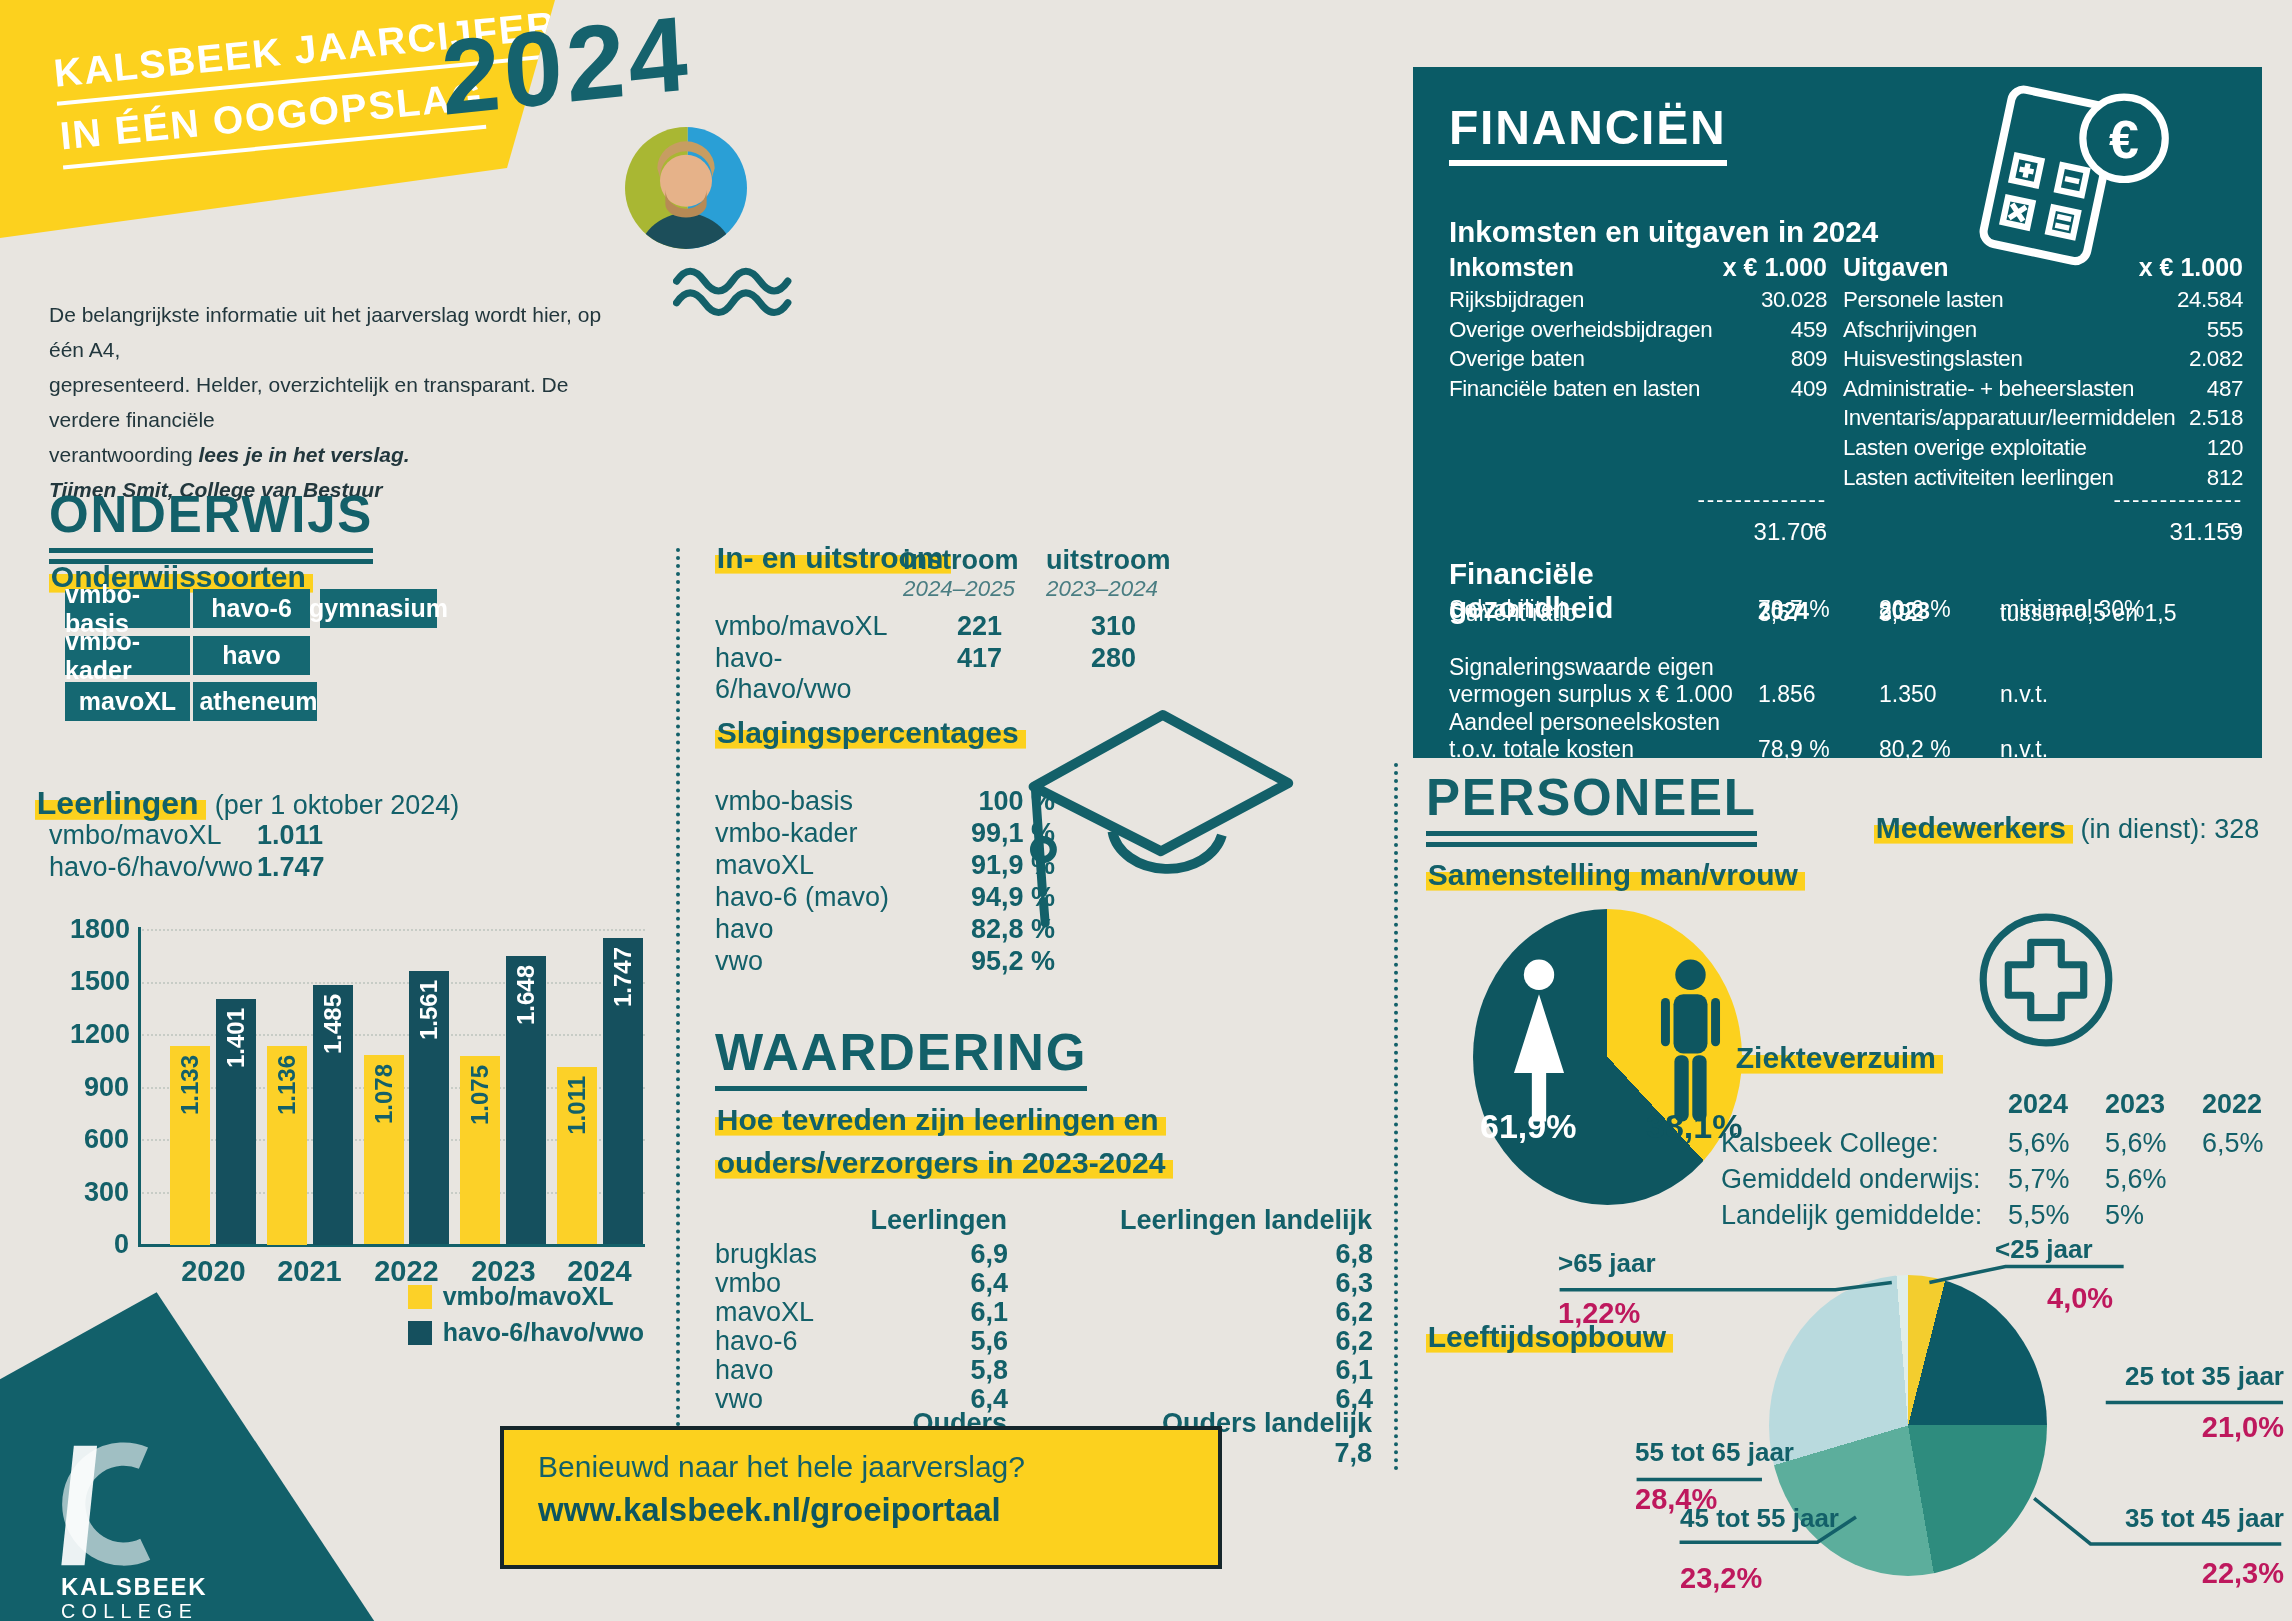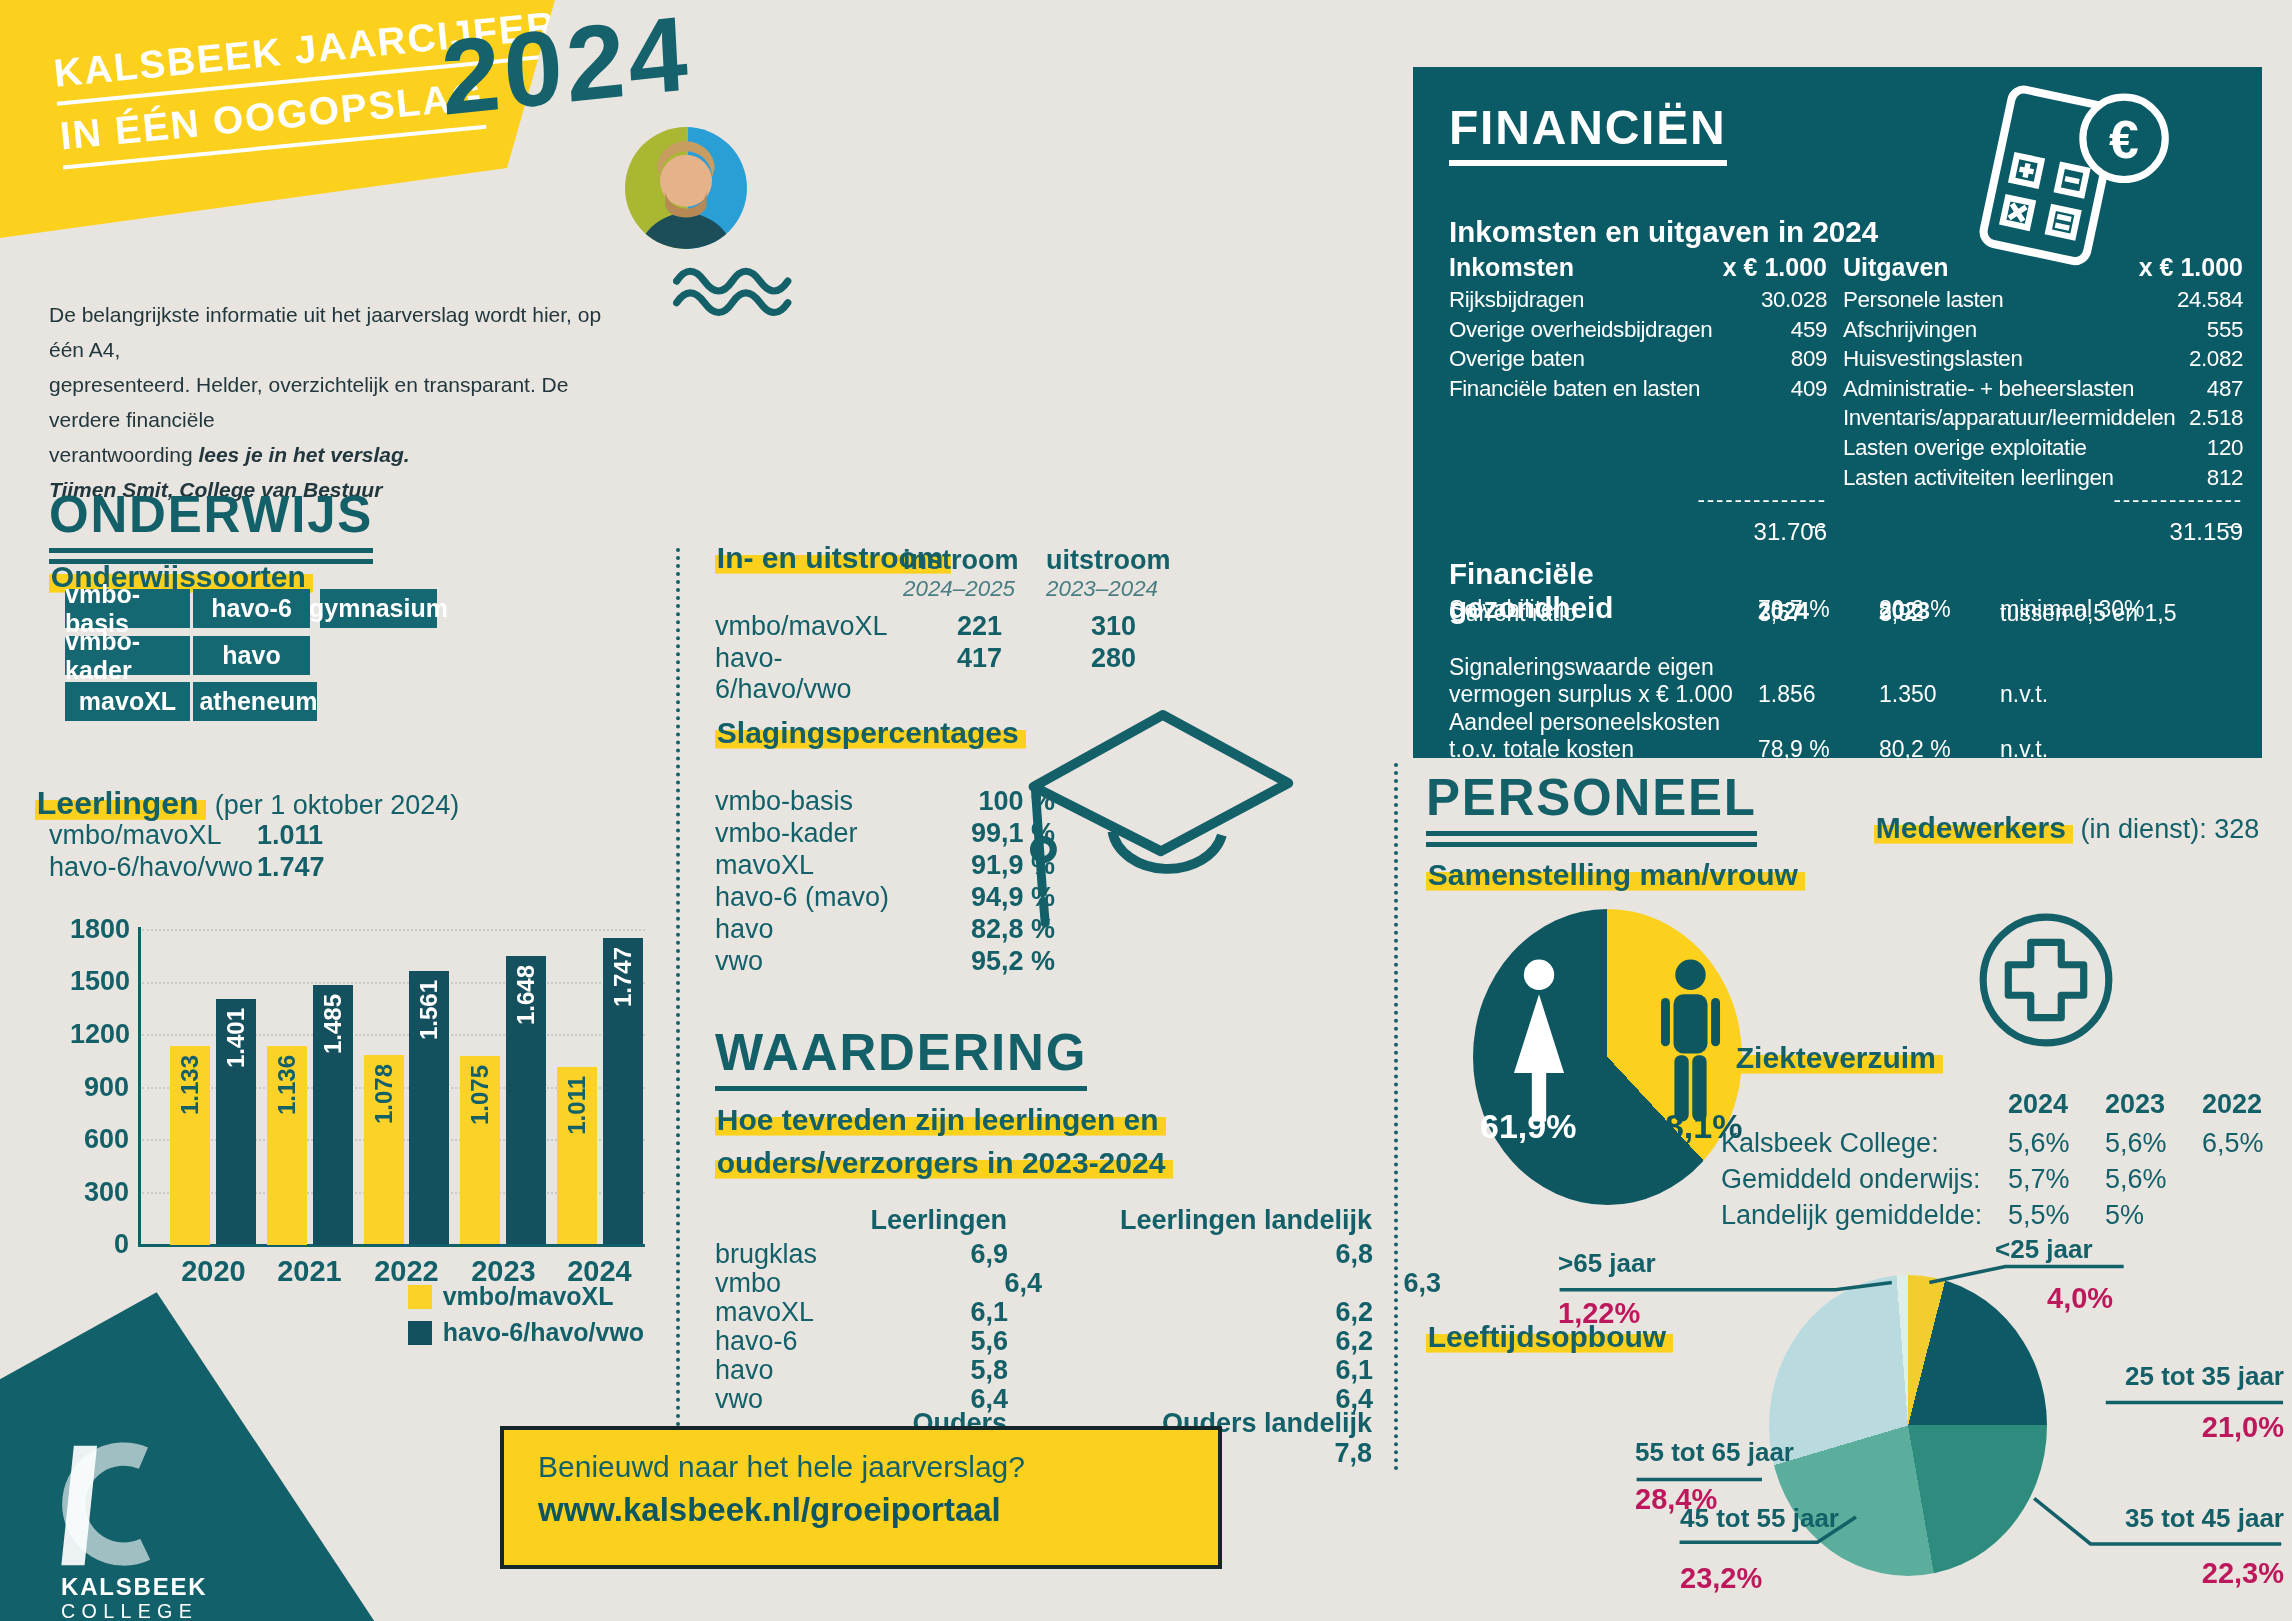--- a/index.html
+++ b/index.html
@@ -283,21 +283,21 @@
   <div class="abs" style="left:715px;top:1023px;"><span class="h1">WAARDERING</span></div>
   <div class="abs h2" style="left:715px;top:1146px;"><span class="hl">ouders/verzorgers  in 2023-2024</span></div>
   <div class="abs thead" style="left:828px;top:1205px;width:179px;text-align:right;">Leerlingen</div>
   <div class="abs thead" style="left:1085px;top:1205px;width:287px;text-align:right;">Leerlingen landelijk</div>
   <div id="waardering-rows" class="abs" style="left:715px;top:1239px;">
       <div class="row" style="height: 29px;">
         <div style="width: 190px;">brugklas</div>
         <div class="num" style="width: 103px; text-align: right;">6,9</div>
         <div class="num" style="width: 365px; text-align: right;">6,8</div>
       </div>
-      <div class="row" style="height: 29px; gap: 34px;">
+      <div class="row" style="height: 29px;">
         <div style="width: 190px;">vmbo</div>
         <div class="num" style="width: 103px; text-align: right;">6,4</div>
         <div class="num" style="width: 365px; text-align: right;">6,3</div>
       </div>
       <div class="row" style="height: 29px;">
         <div style="width: 190px;">mavoXL</div>
         <div class="num" style="width: 103px; text-align: right;">6,1</div>
         <div class="num" style="width: 365px; text-align: right;">6,2</div>
       </div>
       <div class="row" style="height: 29px;">

